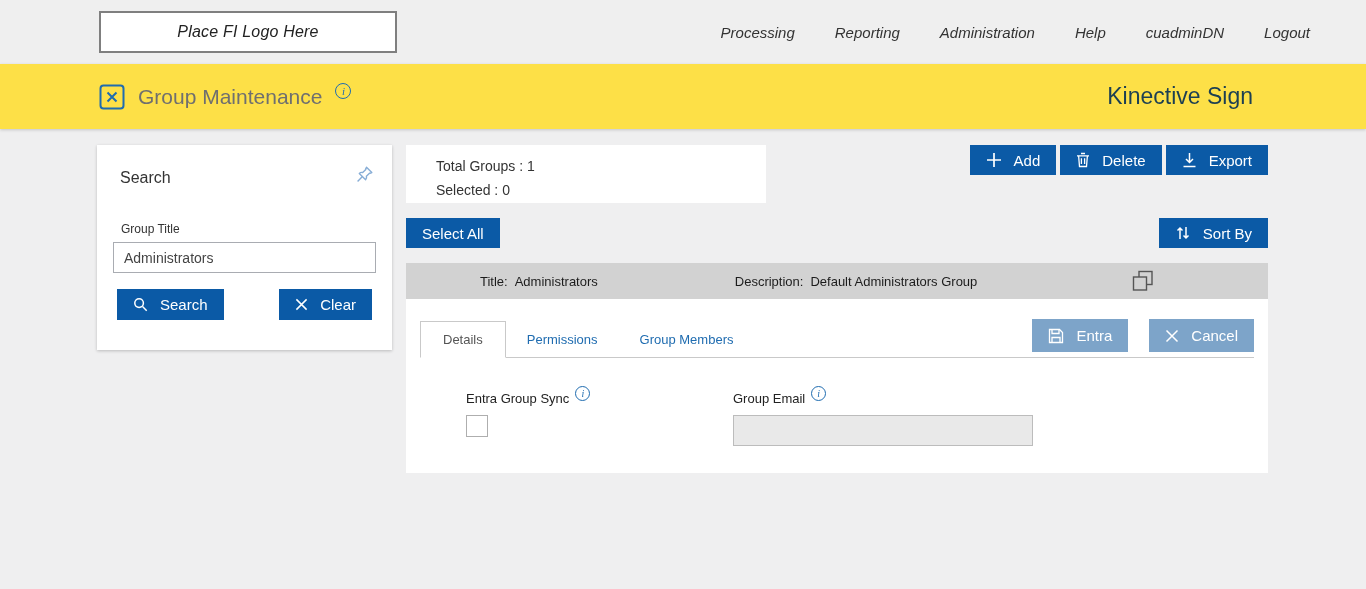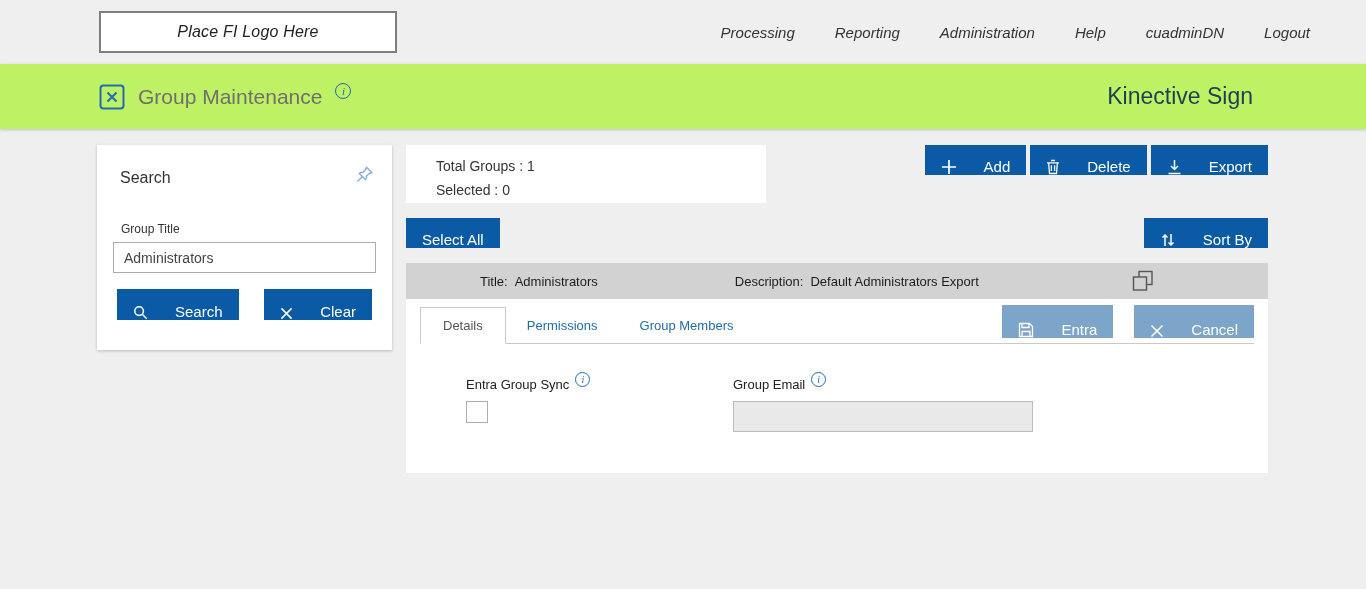--- a/index.html
+++ b/index.html
@@ -22,21 +22,21 @@
   .logo-box {
     width:298px; height:42px; background:#fff;
     border:2px solid #7f7f7f;
     display:flex; align-items:center; justify-content:center;
     font-size:16px; color:#222; letter-spacing:.2px;
   }
   .topnav { margin-left:auto; display:flex; gap:40px; font-size:15px; color:#333; }
 
   
   .header {
-    height:65px; background:#bef264; position:relative; z-index:2;
+    height:65px; background:#fde047; position:relative; z-index:2;
     display:flex; align-items:center;
     padding:0 113px 0 99px;
     box-shadow:0 1px 3px rgba(0,0,0,.18);
   }
   .header-left { display:flex; align-items:center; gap:13px; }
   .page-title { font-size:21px; font-weight:400; color:#6f6f6f; margin:0; }
   .info-icon {
     width:16px; height:16px; border:1px solid #1f6cb0; border-radius:50%;
     color:#1f6cb0; font-family:"Liberation Serif", serif; font-style:italic;
     font-size:11px; line-height:14px; text-align:center; display:inline-block;
@@ -56,21 +56,21 @@
   .search-head { display:flex; justify-content:space-between; align-items:flex-start; }
   .search-title { font-size:16px; font-weight:400; color:#333; margin:8px 0 0 7px; }
   .pin-btn { background:none; border:none; padding:2px; margin-top:2px; }
   .group-title-label { display:block; font-size:12px; color:#333; margin:33px 0 6px 8px; }
   .group-title-input {
     display:block; width:263px; height:31px; margin:0 auto;
     border:1px solid #a9acb2; padding:0 10px; font-size:14px; color:#444;
     font-family:inherit;
   }
   .btn {
-    display:inline-flex; align-items:flex-end; gap:27px;
+    display:inline-flex; align-items:center; gap:12px;
     background:#0b5aa6; color:#fff; border:none;
     height:31px; padding:0 16px; font-size:15px;
   }
   .btn svg { flex:0 0 auto; }
   .search-btn-row { display:flex; justify-content:space-between; margin:16px 4px 0; }
 
   
   .content { flex:1; }
   .content-top { display:flex; align-items:flex-start; }
   .summary-box {
@@ -90,21 +90,21 @@
   }
   .group-bar .lbl { font-weight:400; }
   .group-bar .val { margin-left:7px; }
   .group-desc { margin-left:137px; display:flex; }
   .copy-btn { margin-left:auto; margin-right:114px; background:none; border:none; padding:0; line-height:0; }
 
   
   .detail-panel { background:#fff; min-height:174px; }
   .tab-row {
     margin:0 14px; border-bottom:1px solid #c9c9c9;
-    display:flex; align-items:flex-end; padding-top:6px;
+    display:flex; align-items:flex-end; padding-top:20px;
   }
   .tab-active {
     background:#fff; border:1px solid #c9c9c9; border-bottom:1px solid #fff;
     margin-bottom:-1px; padding:10px 22px; font-size:13px; color:#555;
   }
   .tab-link { padding:10px 21px; font-size:13px; color:#1f6cb0; }
   .tab-actions { margin-left:auto; display:flex; gap:21px; margin-bottom:5px; }
   .btn.muted { background:#7da4c9; height:33px; }
 
   .detail-body { display:flex; padding:33px 0 20px 60px; }
@@ -247,21 +247,21 @@
         </span>
         <span>Sort By</span>
       </button>
     </div>
 
     <div class="group-bar">
       <span class="lbl">Title:</span>
       <span class="val">Administrators</span>
       <span class="group-desc">
         <span class="lbl">Description:</span>
-        <span class="val">Default Administrators Export</span>
+        <span class="val">Default Administrators Group</span>
       </span>
       <button class="copy-btn">
         <span style="line-height:0; display:inline-block;">
           <svg width="22" height="22" viewBox="0 0 22 22" fill="none" stroke="#555" stroke-width="1.4">
             <rect x="7" y="1.5" width="13" height="13"></rect>
             <rect x="1.5" y="7" width="13" height="13" fill="#d2d2d2"></rect>
           </svg>
         </span>
       </button>
     </div>

